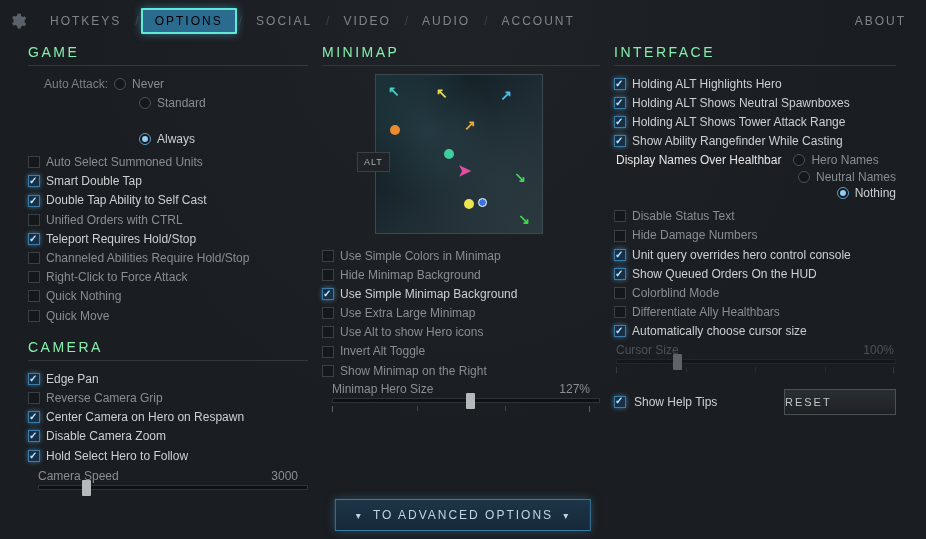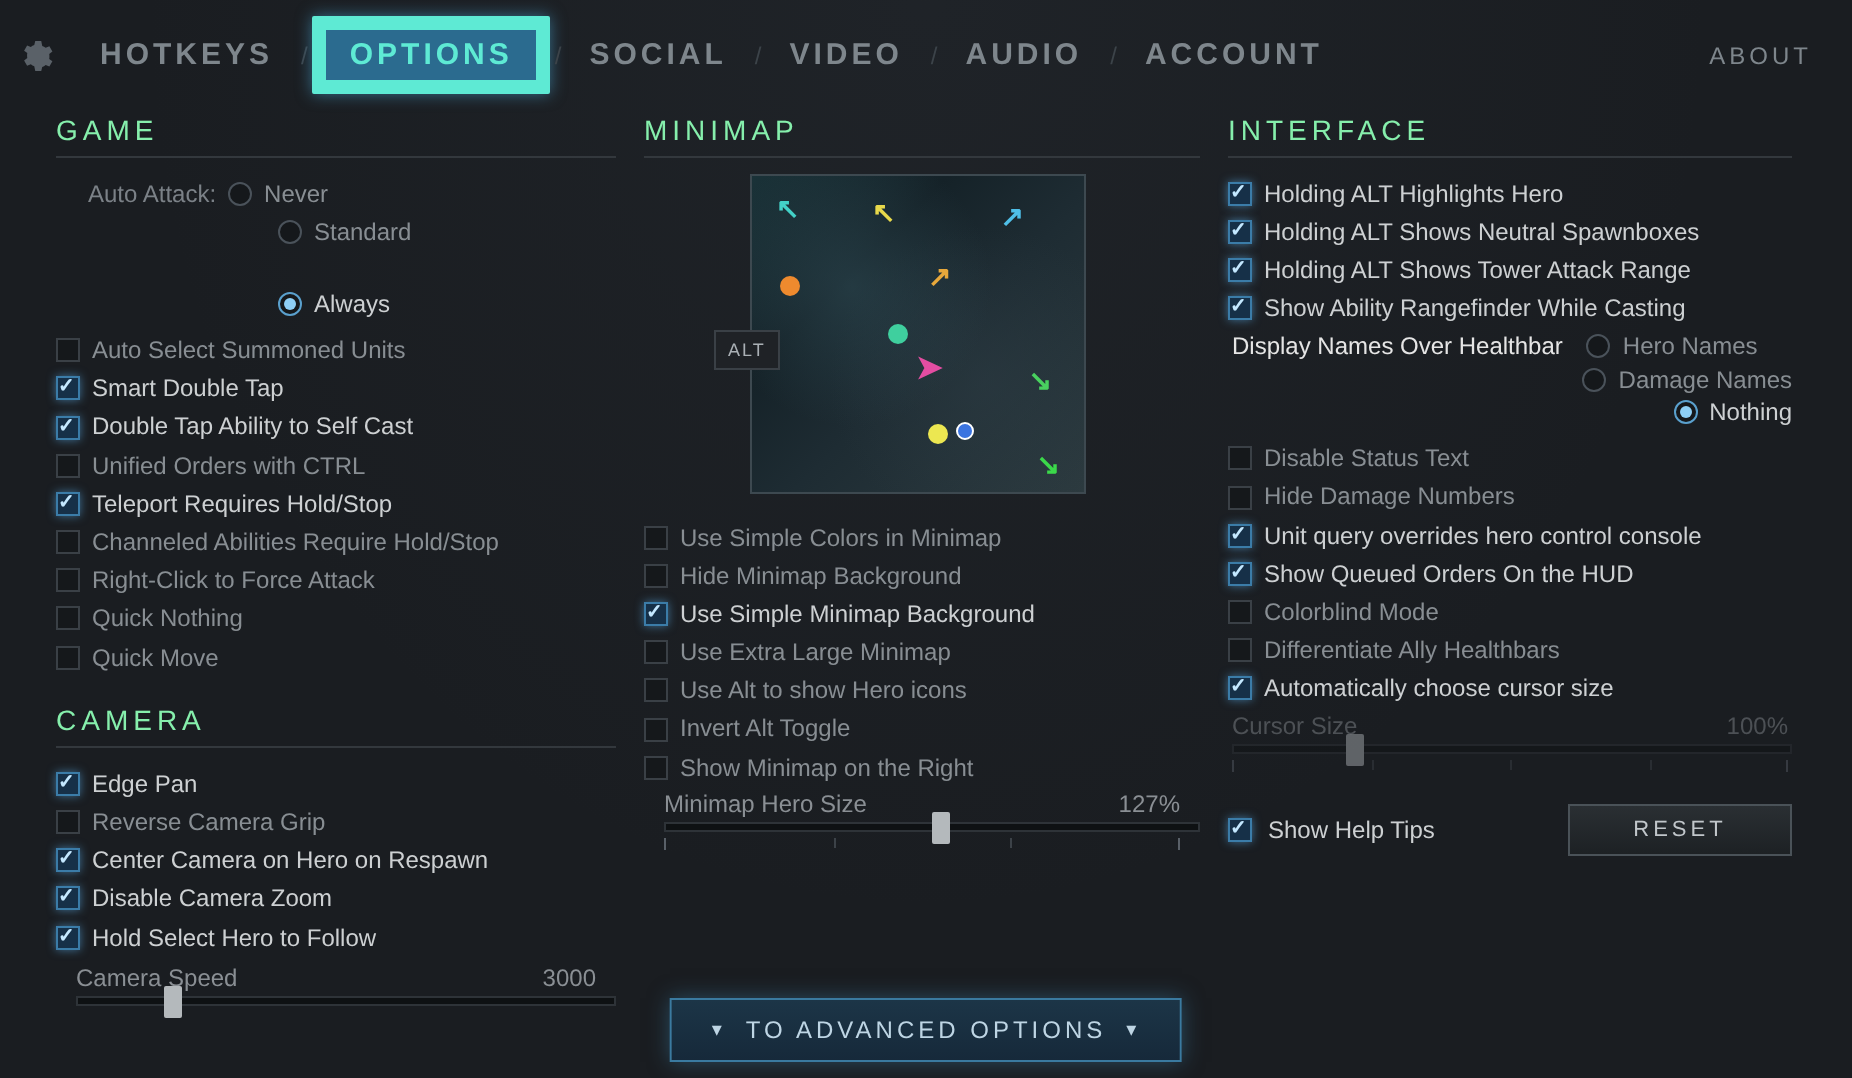--- a/index.html
+++ b/index.html
@@ -2,22 +2,22 @@
 <html><head>
 <meta charset="utf-8">
 <style>
 *{margin:0;padding:0;box-sizing:border-box;font-family:"Segoe UI",Tahoma,sans-serif;-webkit-font-smoothing:antialiased}
 body{background:#1a1d21;color:#8a8f94;width:926px;height:539px;overflow:hidden;position:relative;font-size:12px}
 body::before{content:"";position:absolute;inset:0;background:radial-gradient(ellipse at 50% 0%,rgba(60,70,80,.15),transparent 60%)}
 .topbar{display:flex;align-items:center;gap:0;padding:8px 20px 6px 8px;position:relative;z-index:2}
 .gear{width:20px;height:20px;margin-right:10px;display:flex;align-items:center;justify-content:center}
 .gear svg{fill:#5a6168}
 .tabs{display:flex;align-items:center;gap:0}
-.tab{color:#7e868c;letter-spacing:2px;font-size:15px;padding:4px 12px;cursor:pointer;font-weight:700}
-.tab.active{color:#5eead4;background:#2b6b8f;border:7px solid #5eead4;box-shadow:0 0 8px rgba(74,163,209,.6);border-radius:1px}
+.tab{color:#7e868c;letter-spacing:2px;font-size:12px;padding:4px 12px;cursor:pointer;font-weight:400}
+.tab.active{color:#000000;background:#2b6b8f;border:2px solid #5eead4;box-shadow:0 0 8px rgba(74,163,209,.6);border-radius:1px}
 .sep{color:#3c4349;padding:0 2px;font-size:12px}
 .about{margin-left:auto;color:#7e868c;letter-spacing:2px;font-size:12px;cursor:pointer}
 .content{display:flex;padding:4px 30px 0 28px;position:relative;z-index:2;gap:14px}
 .col{flex:1;min-width:0}
 .col1{flex:0 0 280px}
 .col2{flex:0 0 278px}
 .col3{flex:1}
 .section-title{color:#86efac;letter-spacing:2.5px;font-size:14px;font-weight:400;border-bottom:1px solid #33383d;padding-bottom:5px;margin-bottom:8px}
 .col3 .section-title{margin-top:0}
 .row{display:flex;align-items:center;gap:6px;padding:1.5px 0;line-height:1.35}
@@ -38,21 +38,21 @@
 .alt-badge{position:absolute;left:-18px;top:78px;background:#1f2226;color:#aab0b5;font-size:9px;letter-spacing:1px;padding:4px 6px;border:1px solid #3a4046}
 .arrow{position:absolute;font-size:14px;font-weight:bold}
 .dot{position:absolute;width:10px;height:10px;border-radius:50%}
 .slider-row{display:flex;align-items:center;gap:8px;padding:2px 0 0 10px}
 .slider{flex:1;height:5px;background:#0e1113;border:1px solid #2e3338;position:relative;cursor:pointer}
 .slider-thumb{position:absolute;width:9px;height:16px;background:#b4b9bc;top:-6px;border-radius:1px}
 .ticks{height:6px;position:relative;margin:3px 10px 0}
 .tick{position:absolute;width:1px;height:5px;background:#3c4248;top:0}
 .tick.big{height:6px;background:#596068}
 .slider-label-row{display:flex;justify-content:space-between;padding:0 10px;color:#8a8f94;font-size:12px}
-.reset-btn{background:linear-gradient(#2a2f33,#1d2124);border:1px solid #4a5258;color:#c1c6ca;letter-spacing:2px;font-size:11px;padding:6px 0;width:112px;text-align:center;cursor:pointer}
+.reset-btn{background:linear-gradient(#2a2f33,#1d2124);border:1px solid #4a5258;color:#c1c6ca;letter-spacing:2px;font-size:11px;padding:6px 0;width:112px;cursor:pointer}
 .help-row{display:flex;align-items:center;gap:8px;margin-top:16px}
 .adv-btn{position:absolute;bottom:8px;left:50%;transform:translateX(-50%);background:linear-gradient(#1c3547,#16293a);border:1px solid #3a7aa0;box-shadow:0 0 10px rgba(58,122,160,.5);color:#bed5e4;letter-spacing:2px;font-size:12px;padding:8px 20px;cursor:pointer;display:flex;align-items:center;gap:10px;z-index:3}
 .chev{font-size:10px}
 .disabled{opacity:.45}
 .rlabel{color:#e5e5e5;font-size:12px;padding-right:6px}
 .names-block{padding-left:0}
 .names-row{display:flex;align-items:center;gap:6px;justify-content:flex-end;padding:1px 0}
 .names-head{display:flex;align-items:center;gap:6px;padding:2px 0}
 </style>
 </head>
@@ -262,21 +262,21 @@
     <div class="names-block">
       <div class="names-head">
         <span class="rlabel" style="margin-left:2px">Display Names Over Healthbar</span>
         <div id="nm0" style="display:flex;align-items:center;gap:6px">
             <div style="display: contents;"><span class="rb"></span><span class="lbl">Hero Names</span></div>
           </div>
       </div>
       <div id="nm-rest">
           <div class="names-row">
             <span class="rb"></span>
-            <span class="lbl">Damage Names</span>
+            <span class="lbl">Neutral Names</span>
           </div>
           <div class="names-row">
             <span class="rb on"></span>
             <span class="lbl on">Nothing</span>
           </div>
         </div>
     </div>
     <div style="height:6px"></div>
     <div id="iface-mid">
         <div class="row">

